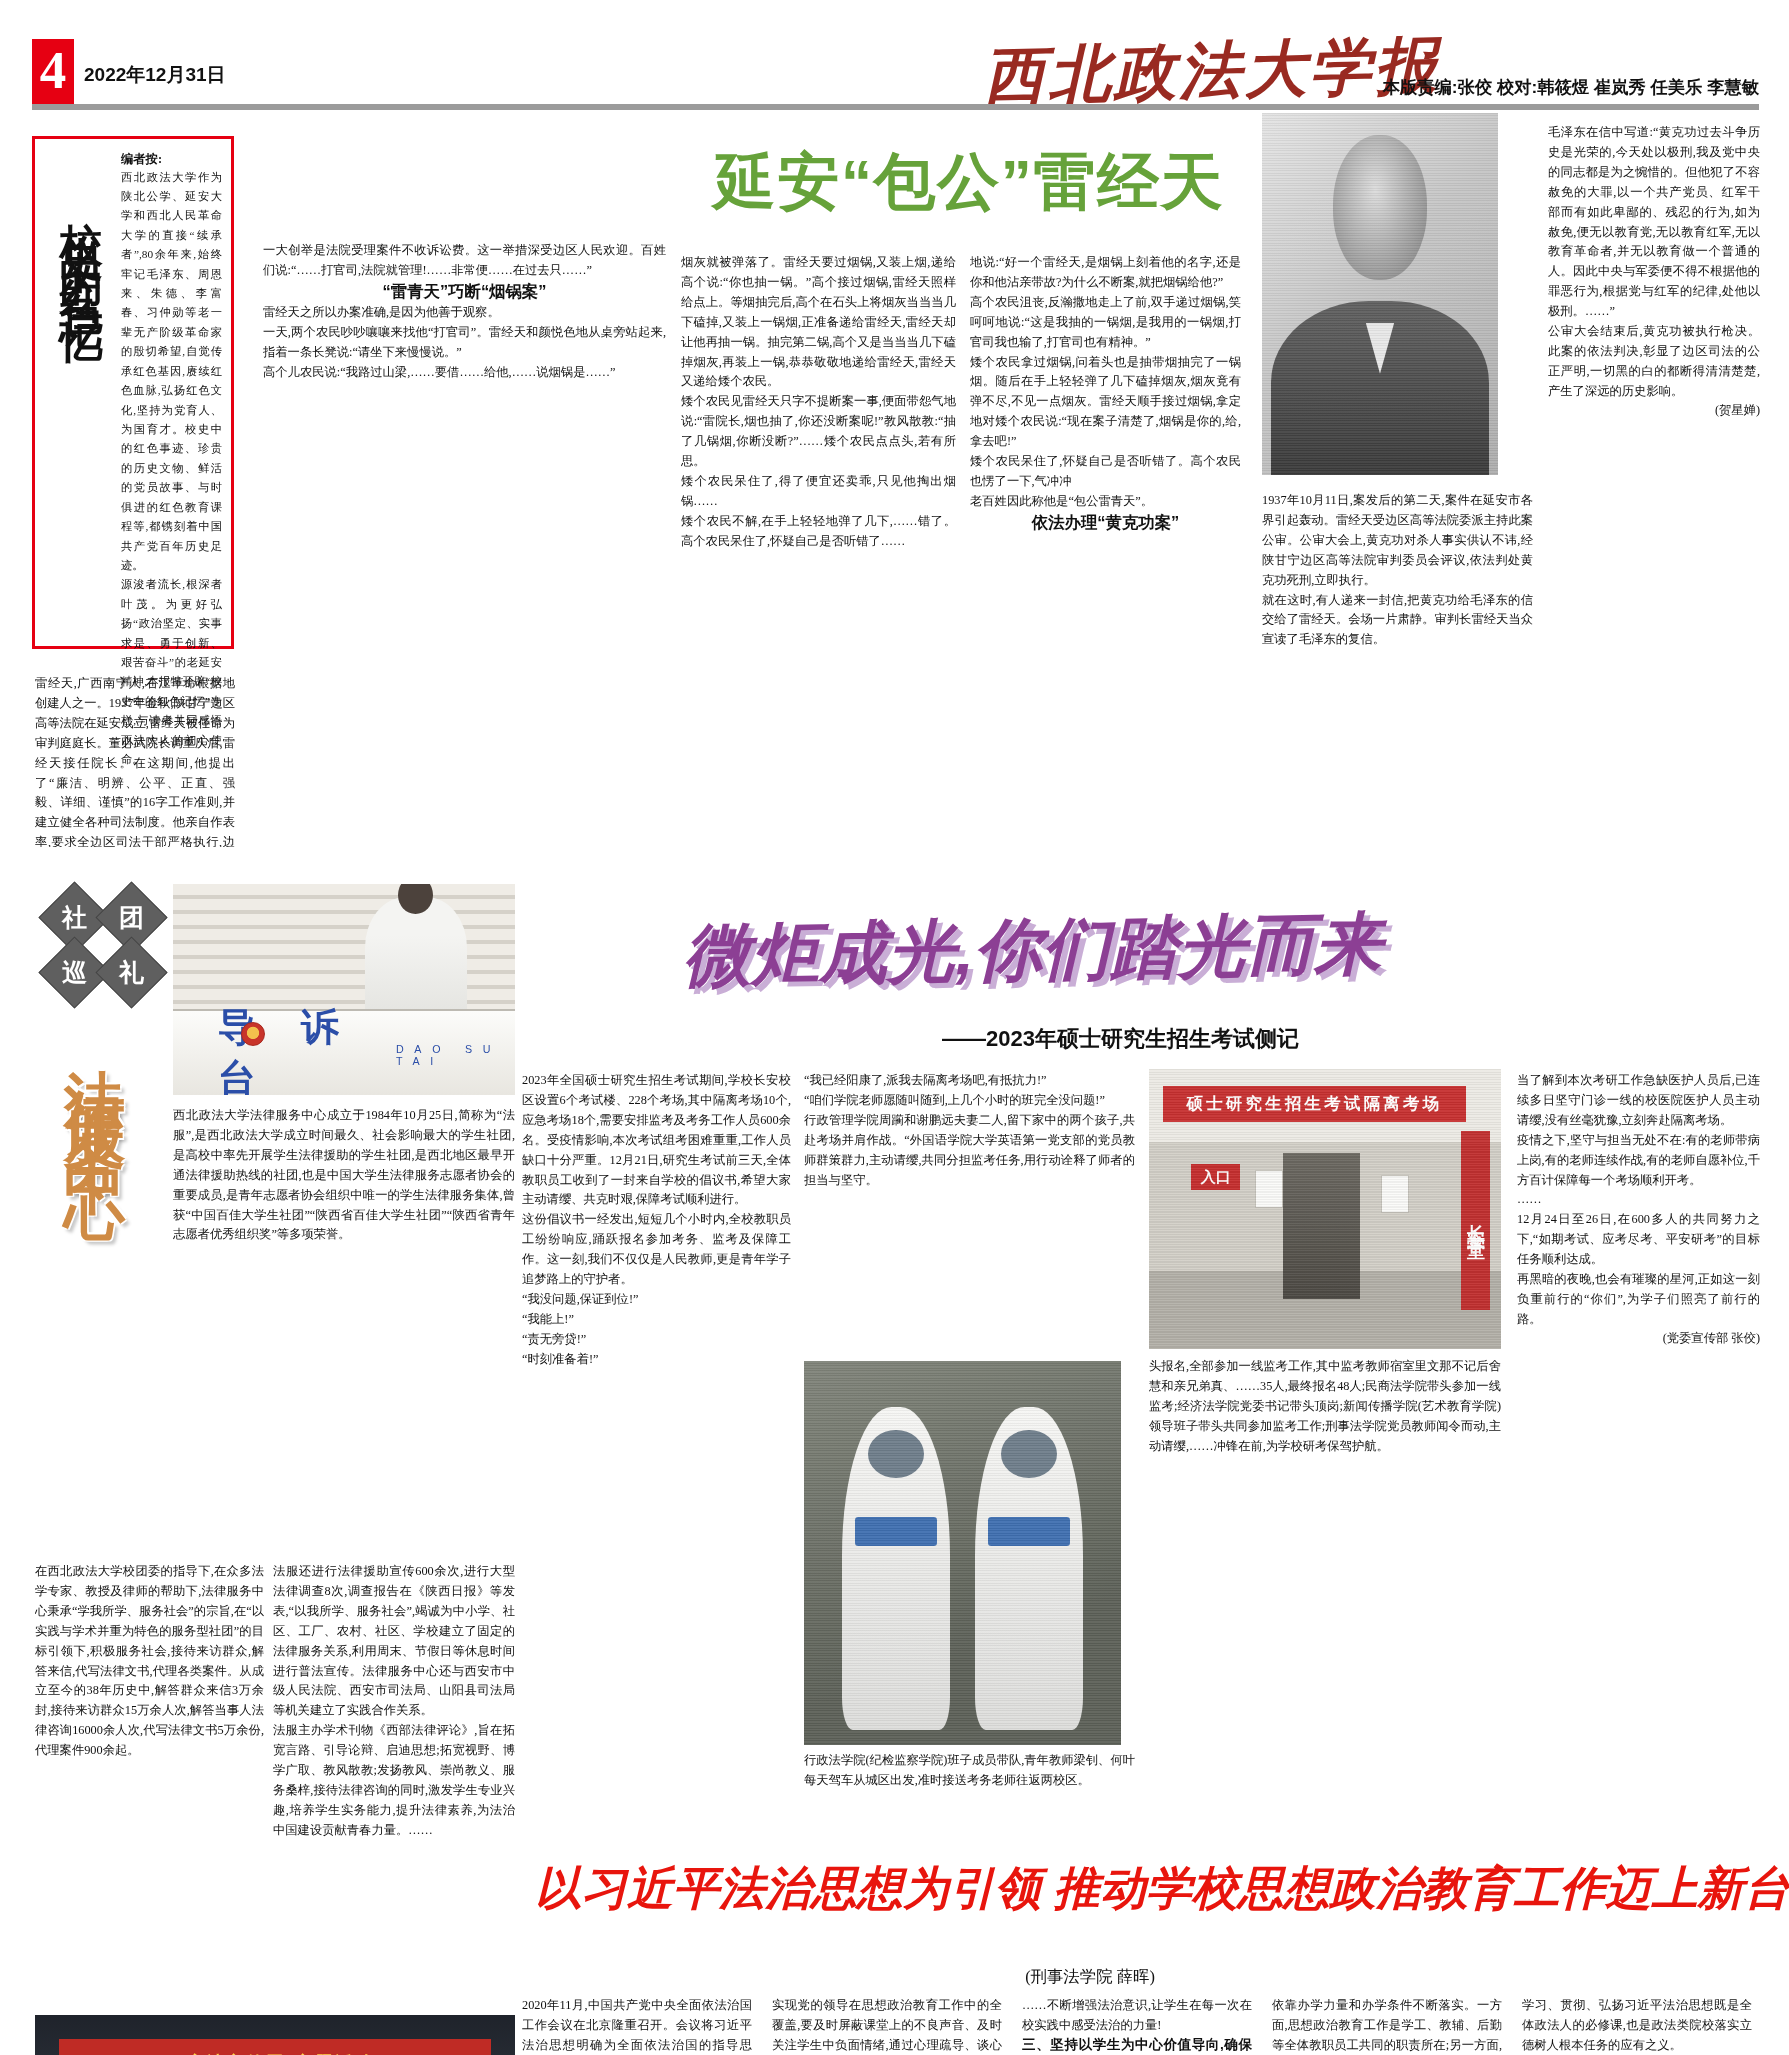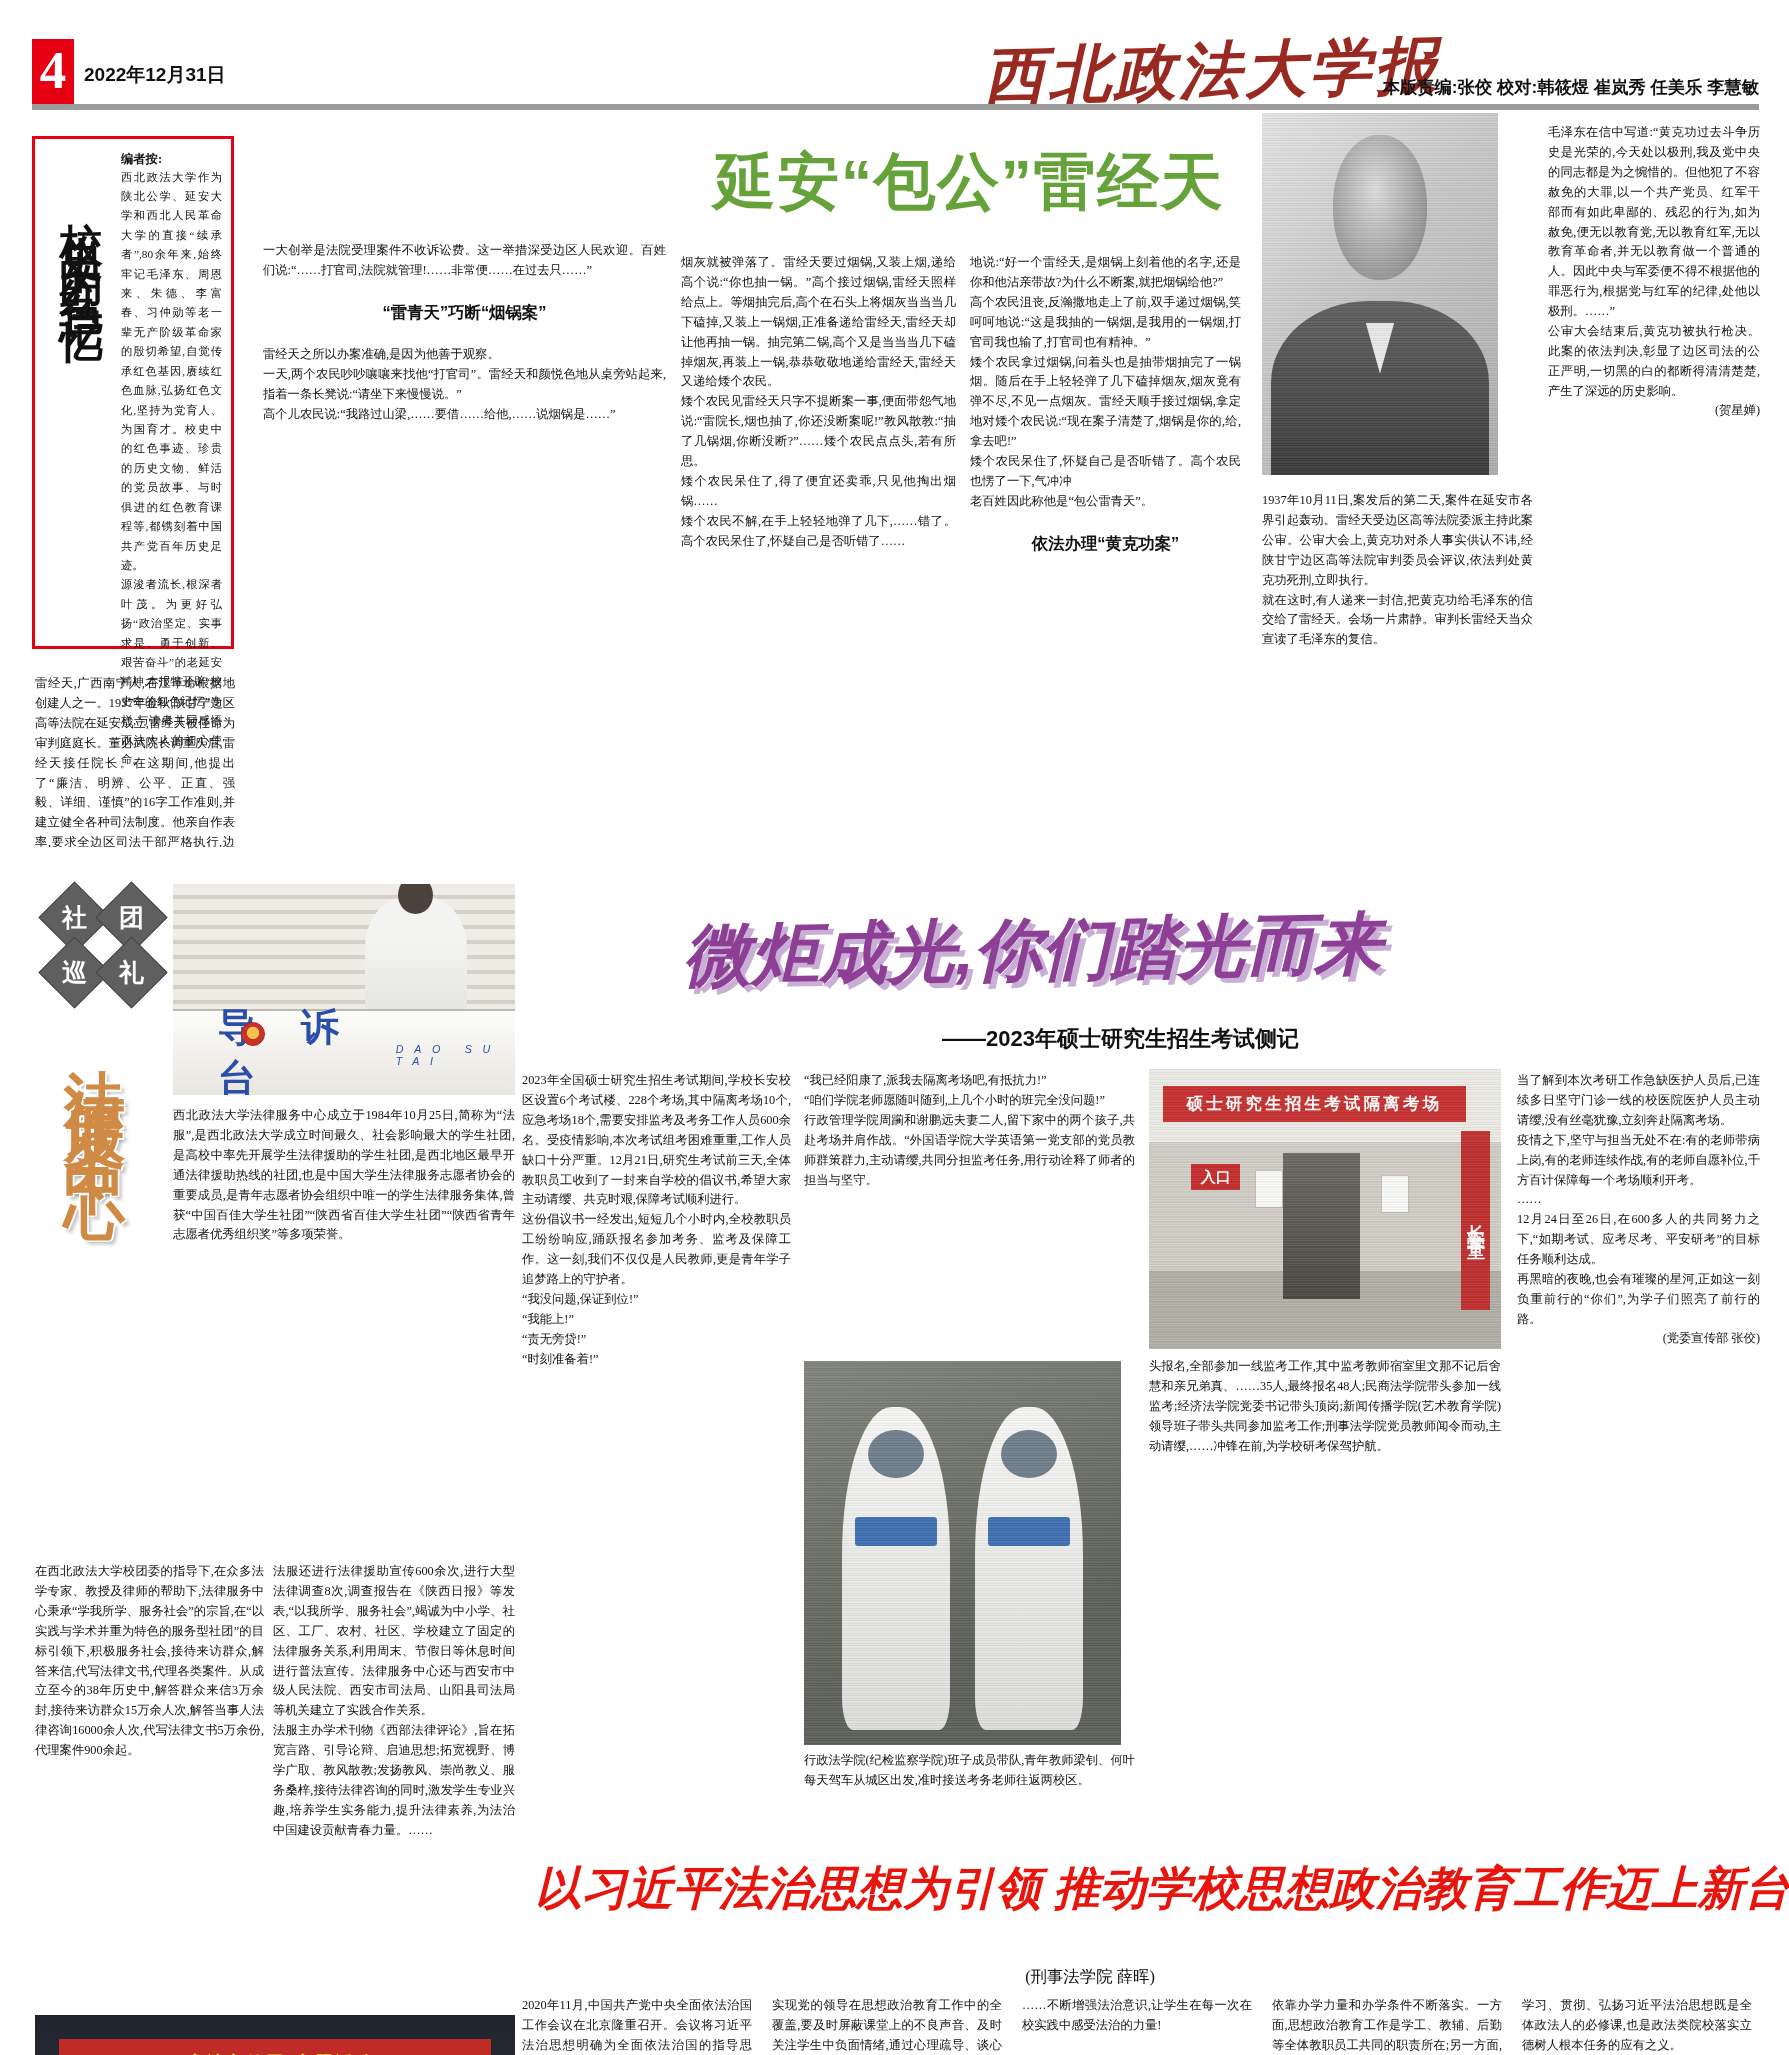--- a/index.html
+++ b/index.html
@@ -16,21 +16,21 @@
   .graybar{background:#9b9b9b;}
   
   .notebox{border:3.7px solid #e60012;background:#fff;}
   .vtitle{writing-mode:vertical-rl;text-orientation:upright;font-weight:bold;}
   .notetitle{font-size:43px;letter-spacing:14px;font-family:"Liberation Serif",serif;}
   .notetext{font-size:11.3px;line-height:1.72;text-align:justify;white-space:pre-line;font-style:normal;}
   .notelabel{font-weight:bold;font-size:12.3px;}
   
   .bodytext{font-size:12.3px;line-height:1.62;text-align:justify;white-space:pre-line;overflow:hidden;}
   .subhead{font-family:"Liberation Sans",sans-serif;font-weight:bold;font-size:16.4px;
-           text-align:center;margin:21px 0;}
+           text-align:center;margin:0 0;}
   .credit{text-align:right;font-size:12.3px;}
   
   .hl-green{font-family:"Liberation Sans",sans-serif;font-weight:bold;color:#66a23a;
             font-size:62px;letter-spacing:1.6px;text-align:center;white-space:nowrap;}
   .hl-purple{font-family:"Liberation Sans",sans-serif;font-weight:bold;font-style:italic;
              color:#8c3f94;font-size:68px;white-space:nowrap;text-align:center;
              text-shadow:5px 5px 0 #c9aed6;transform:rotate(-1deg);}
   .hl-sub{font-family:"Liberation Sans",sans-serif;font-weight:bold;font-size:22px;white-space:nowrap;}
   .hl-red{font-family:"Liberation Sans",sans-serif;font-weight:bold;font-style:italic;
           color:#e8150d;font-size:46px;text-align:center;white-space:nowrap;}
@@ -59,21 +59,21 @@
   .daophoto .person{position:absolute;left:56%;top:6%;width:30%;height:60%;
     background:linear-gradient(180deg,#f4f4f2 30%,#e3e3df);border-radius:40% 40% 0 0;}
   .daophoto .person:before{content:"";position:absolute;left:33%;top:-16%;width:34%;height:30%;
     background:#4c423c;border-radius:50%;}
   .daopanel{position:absolute;left:0;right:0;bottom:0;height:40%;
     background:linear-gradient(180deg,#fcfcfa,#e8e6e0);border-top:2.1px solid #bdbab2;
     display:flex;flex-direction:row;align-items:center;justify-content:center;}
   .daopanel .sign{color:#2b4ea8;font-weight:bold;font-size:38px;letter-spacing:45px;
     padding-left:45px;font-family:"Liberation Serif",serif;}
   .daopanel .signsub{color:#2b4ea8;font-size:10.7px;letter-spacing:10.7px;margin-top:5px;
-    font-family:"Liberation Sans",sans-serif;font-style:italic;}
+    font-family:"Liberation Sans",sans-serif;}
   .daopanel .emblem{position:absolute;left:20%;top:14%;width:22px;height:22px;border-radius:50%;
     background:radial-gradient(circle at 50% 45%,#f3c14d 35%,#c8342a 40%);border:1.2px solid #a8281f;}
   .corridor{background:linear-gradient(180deg,#eceae4 0 26%,#d3d0c8 26% 72%,#b4b1a9 72%);}
   .corridor .banner{position:absolute;left:4%;right:10%;top:6%;height:13%;background:#c62f2f;
     color:#fff;display:flex;align-items:center;justify-content:center;font-size:16.4px;
     font-weight:bold;letter-spacing:3.3px;font-family:"Liberation Sans",sans-serif;white-space:nowrap;}
   .corridor .vbanner{position:absolute;right:3%;top:22%;width:29px;height:64%;background:#c13030;
     color:#fff;writing-mode:vertical-rl;text-orientation:upright;display:flex;align-items:center;
     justify-content:center;font-size:18px;font-weight:bold;letter-spacing:5.8px;}
   .corridor .door{position:absolute;left:38%;top:30%;width:22%;height:52%;

